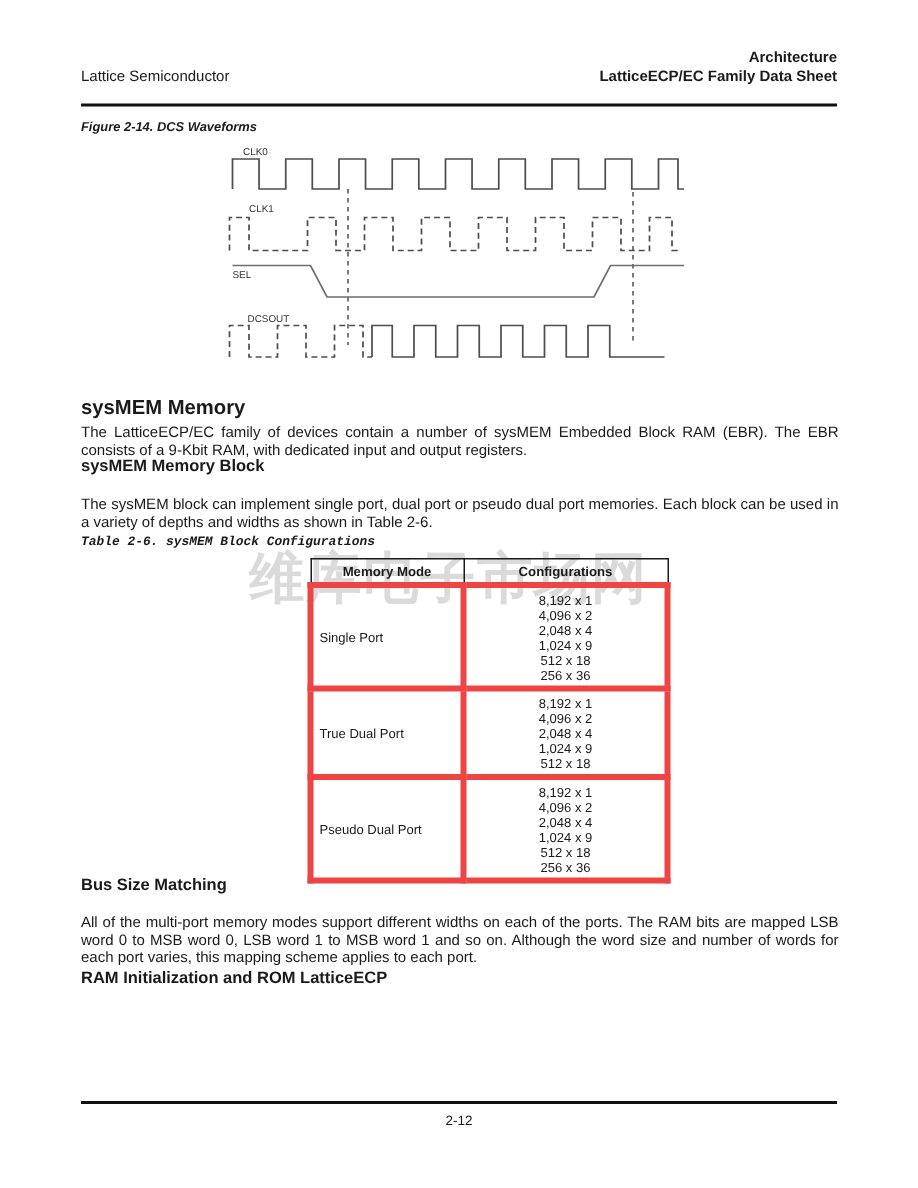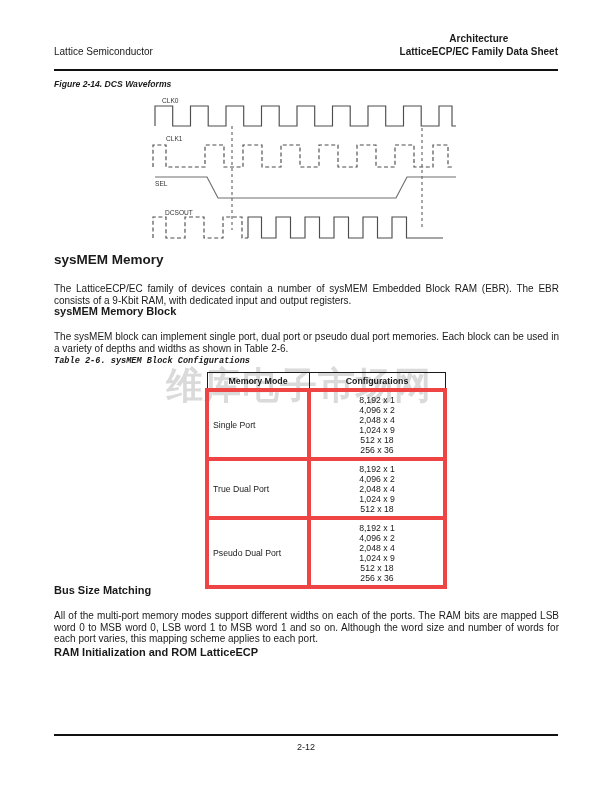--- a/index.html
+++ b/index.html
@@ -2,36 +2,36 @@
 <html><head>
 <meta charset="utf-8">
 <style>
   html,body{margin:0;padding:0;background:#e8e8e8;}
   .page{
     position:relative;width:612px;height:792px;background:#ffffff;
     font-family:"Liberation Sans",sans-serif;color:#1a1a1a;overflow:hidden;
     margin:0 auto;
   }
   .hdr-left{position:absolute;left:54px;top:46px;font-size:10px;font-weight:normal;}
-  .hdr-right{position:absolute;right:54px;top:33px;font-size:10px;font-weight:bold;text-align:center;line-height:12.5px;}
+  .hdr-right{position:absolute;right:54px;top:33px;font-size:10px;font-weight:bold;text-align:right;line-height:12.5px;}
   .rule{position:absolute;left:54px;right:54px;background:#111;}
   .top-rule{top:69px;height:2.4px;}
   .bot-rule{top:734px;height:2.2px;}
   .fig-caption{position:absolute;left:54px;top:79px;font-size:8.6px;font-weight:bold;font-style:italic;}
   .waveforms{position:absolute;left:0;top:95px;}
   .wave{fill:none;stroke:#4d4d4d;stroke-width:1.15px;}
   .dashed{stroke-dasharray:4 2.6;}
   .sel-line{stroke:#6e6e6e;}
   .ref{fill:none;stroke:#3a3a3a;stroke-width:0.9px;stroke-dasharray:3 3;}
   .sig{font-size:6.6px;fill:#333;font-family:"Liberation Sans",sans-serif;}
   .sec{position:absolute;left:54px;margin:0;font-weight:bold;}
   .sec-h1{font-size:13.5px;}
   .sec-h2{font-size:11px;}
   .para{position:absolute;left:54px;width:505px;font-size:10px;line-height:11.6px;text-align:justify;}
-  #h-sysmem{top:252px}
+  #h-sysmem{top:264px}
   #p-sysmem{top:273px}
   #h-sysmem-block{top:305px}
   #p-sysmem-block{top:321px}
   #tbl-caption{position:absolute;left:54px;top:356px;font-size:8.6px;font-weight:bold;font-style:italic;font-family:Liberation Mono, monospace;}
   #watermark{
     position:absolute;left:166px;top:366px;font-size:37px;line-height:40px;
     color:#dadada;letter-spacing:1px;white-space:nowrap;z-index:0;font-weight:bold;
   }
   #cfg-table{
     position:absolute;left:205px;top:372px;width:242px;z-index:1;

